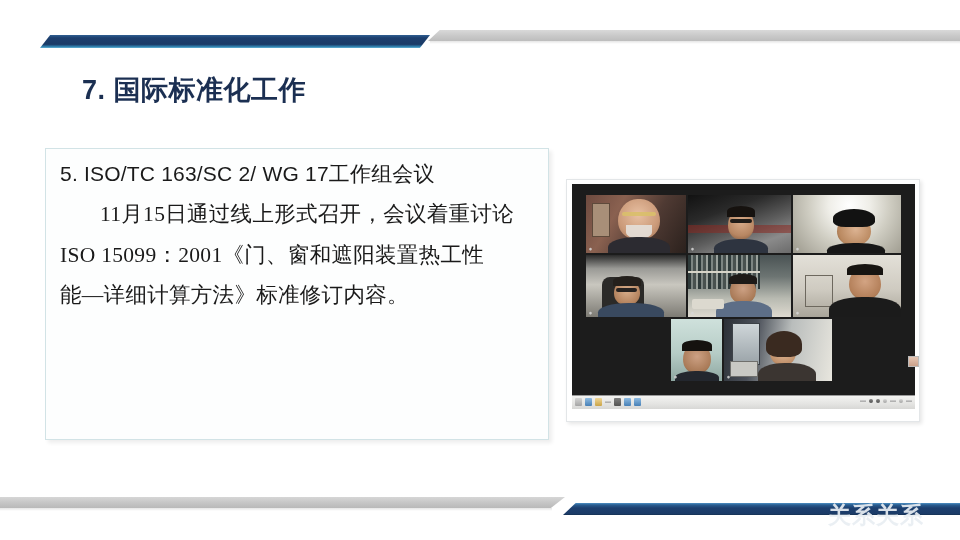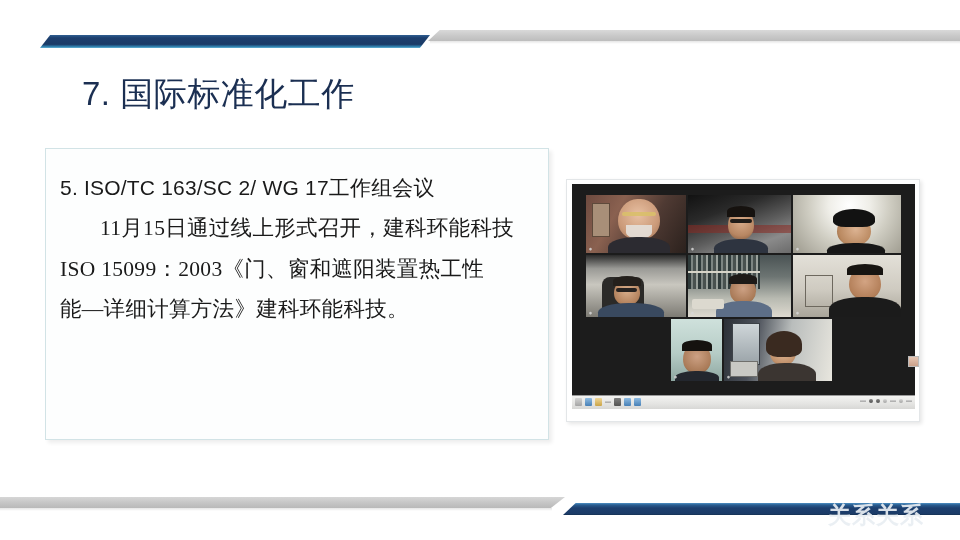--- a/index.html
+++ b/index.html
@@ -97,40 +97,40 @@
     line-height: 30px;
     white-space: nowrap;
     opacity: .92;
   }
 
   
   .slide-title {
     position: absolute;
     left: 82px;
     top: 72px;
-    font-size: 33px;
-    font-weight: normal;
+    font-size: 27px;
+    font-weight: bold;
     color: #1b2f52;
     letter-spacing: 0.5px;
     white-space: nowrap;
     text-shadow: 0 1px 0 rgba(255,255,255,.6);
   }
 
   
   .text-card {
     position: absolute;
     left: 45px;
     top: 148px;
     width: 504px;
     height: 292px;
     background: #fdfefe;
     border: 1px solid #d2e3e6;
     box-sizing: border-box;
     box-shadow: 3px 3px 4px rgba(0,0,0,.07);
-    padding: 22px 14px 0 14px;
+    padding: 8px 14px 0 14px;
   }
   .card-line {
     font-size: 21px;
     color: #1a1a1a;
     line-height: 1.0;
     white-space: nowrap;
     font-family: "Liberation Sans", "DejaVu Sans", sans-serif;
   }
   .card-line.heading {
     margin: 6px 0 20px 0;
@@ -237,23 +237,23 @@
 <div id="slide">
 
   <div class="deco-top-blue"></div>
   <div class="deco-top-gray"></div>
   <div class="deco-top-gray-shadow"></div>
 
   <div class="slide-title">7. 国际标准化工作</div>
 
   <div class="text-card">
     <div class="card-line heading">5. ISO/TC 163/SC 2/ WG 17工作组会议</div>
-    <div class="card-line para indent">11月15日通过线上形式召开，建科环能科技</div>
-    <div class="card-line para">ISO 15099：2003《门、窗和遮阳装置热工性</div>
-    <div class="card-line para">能—详细计算方法》建科环能科技。</div>
+    <div class="card-line para indent">11月15日通过线上形式召开，会议着重讨论</div>
+    <div class="card-line para">ISO 15099：2001《门、窗和遮阳装置热工性</div>
+    <div class="card-line para">能—详细计算方法》标准修订内容。</div>
   </div>
 
   <div class="vc-shot">
 
     <div class="vc-stage">
       <div class="vc-grid">
 
         <div class="tile active" style="left:4px; top:2px; width:100px; height:58px;">
           <div class="bg" style="background:linear-gradient(120deg,#6d4a3f 0%,#8a6150 30%,#4f3a33 62%,#2b211d 100%);"></div>
           <div class="bg" style="left:6px; top:8px; width:16px; height:32px; right:auto; bottom:auto; background:#a88f78; border:1px solid #5e4a3b;"></div>

